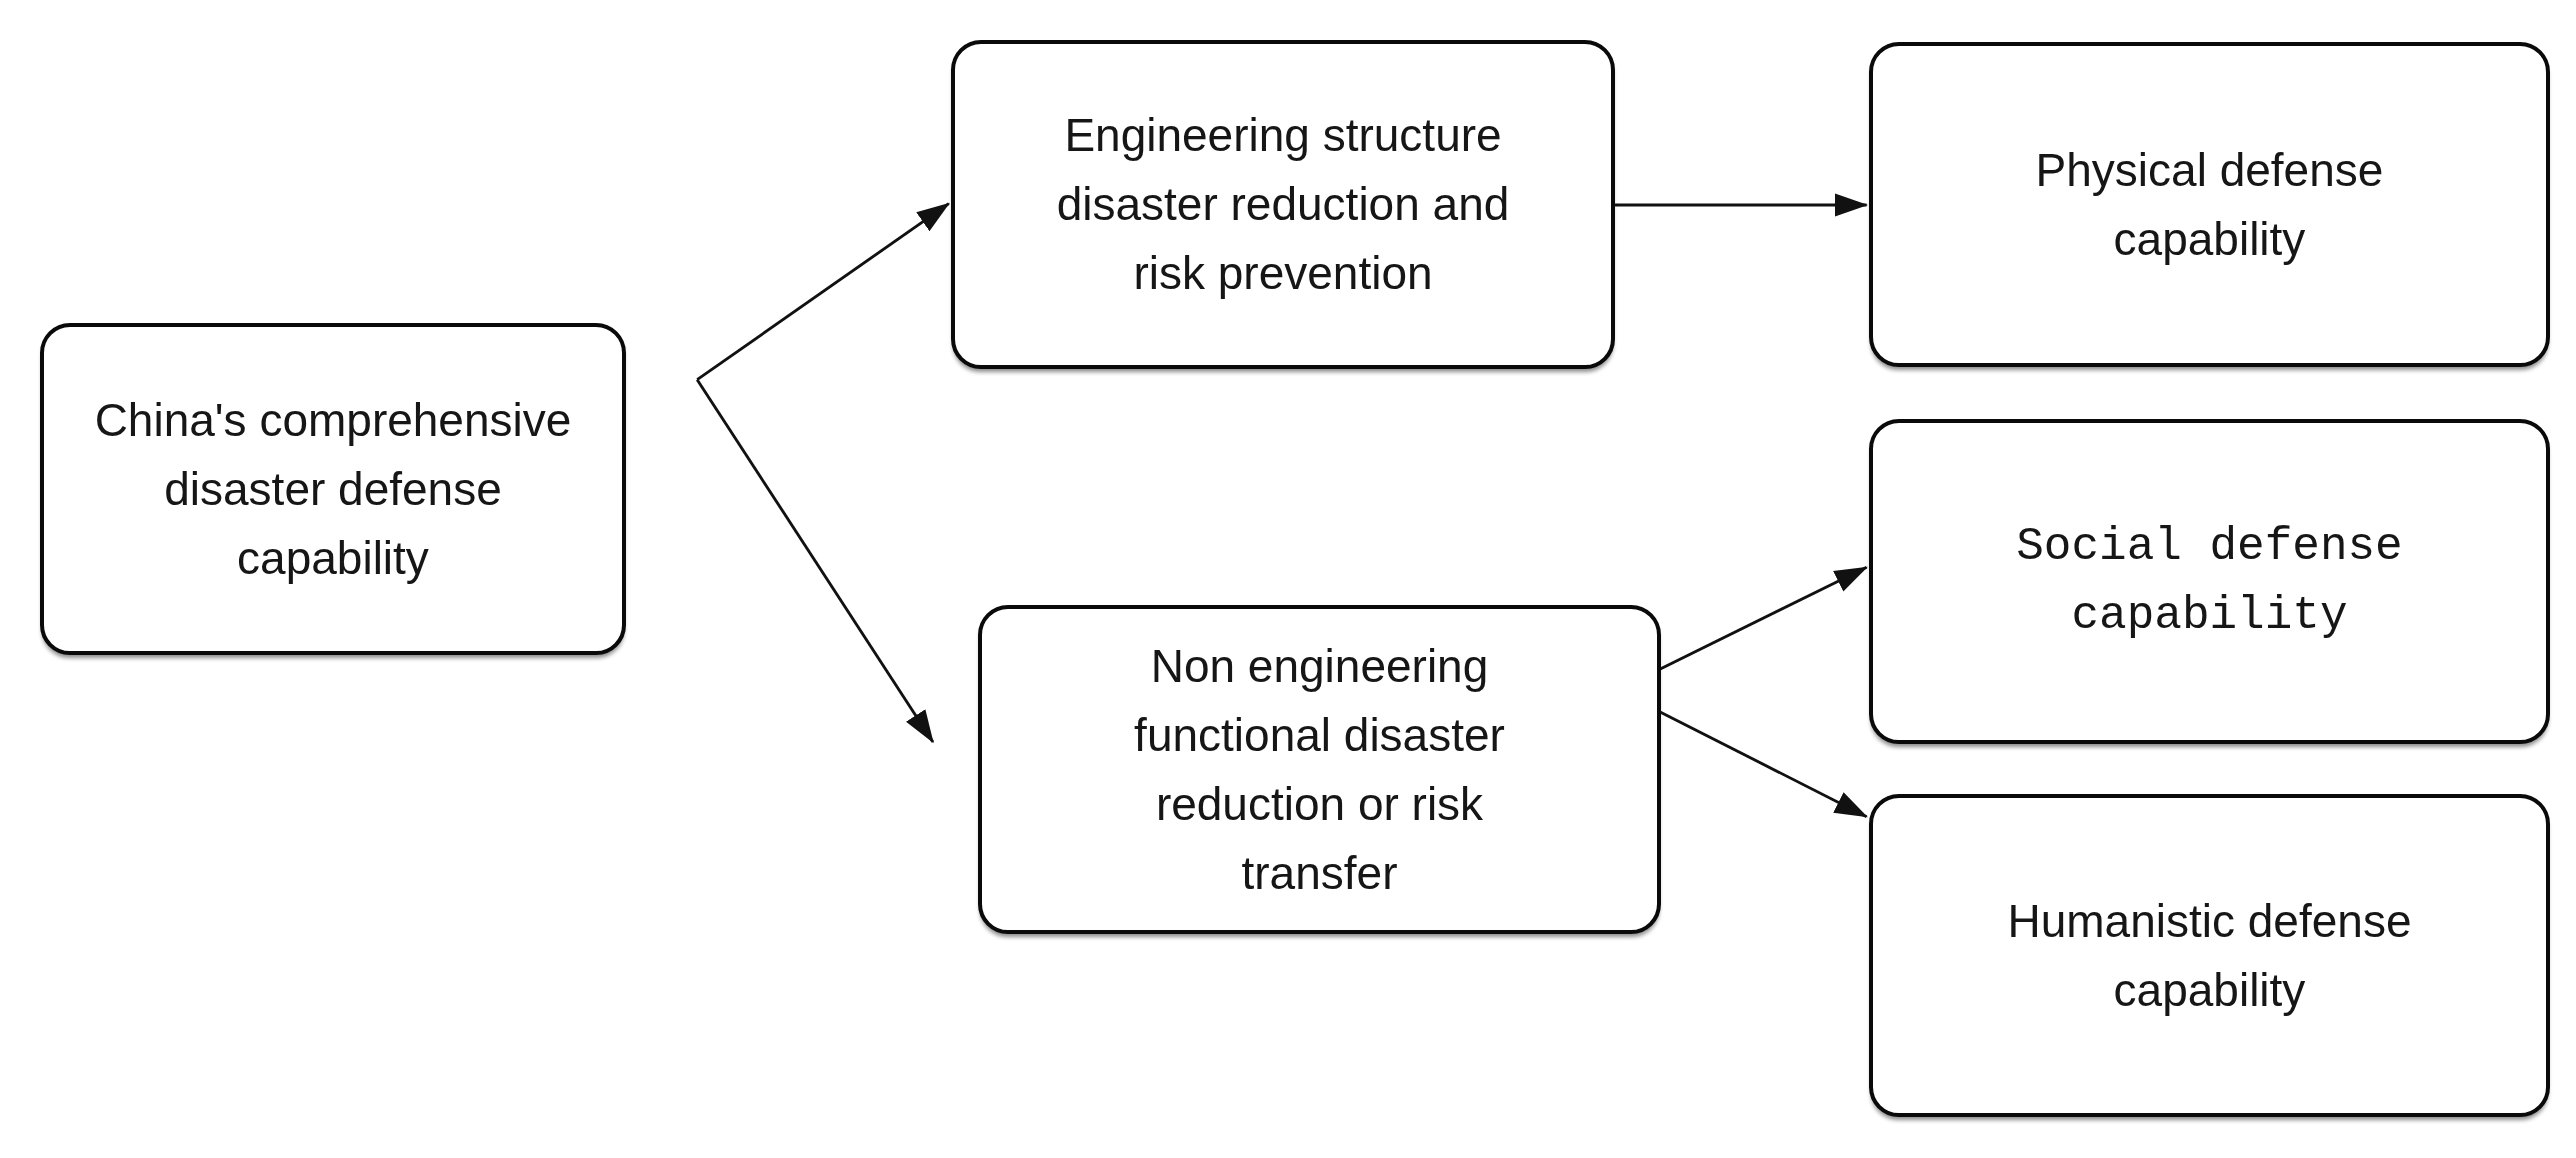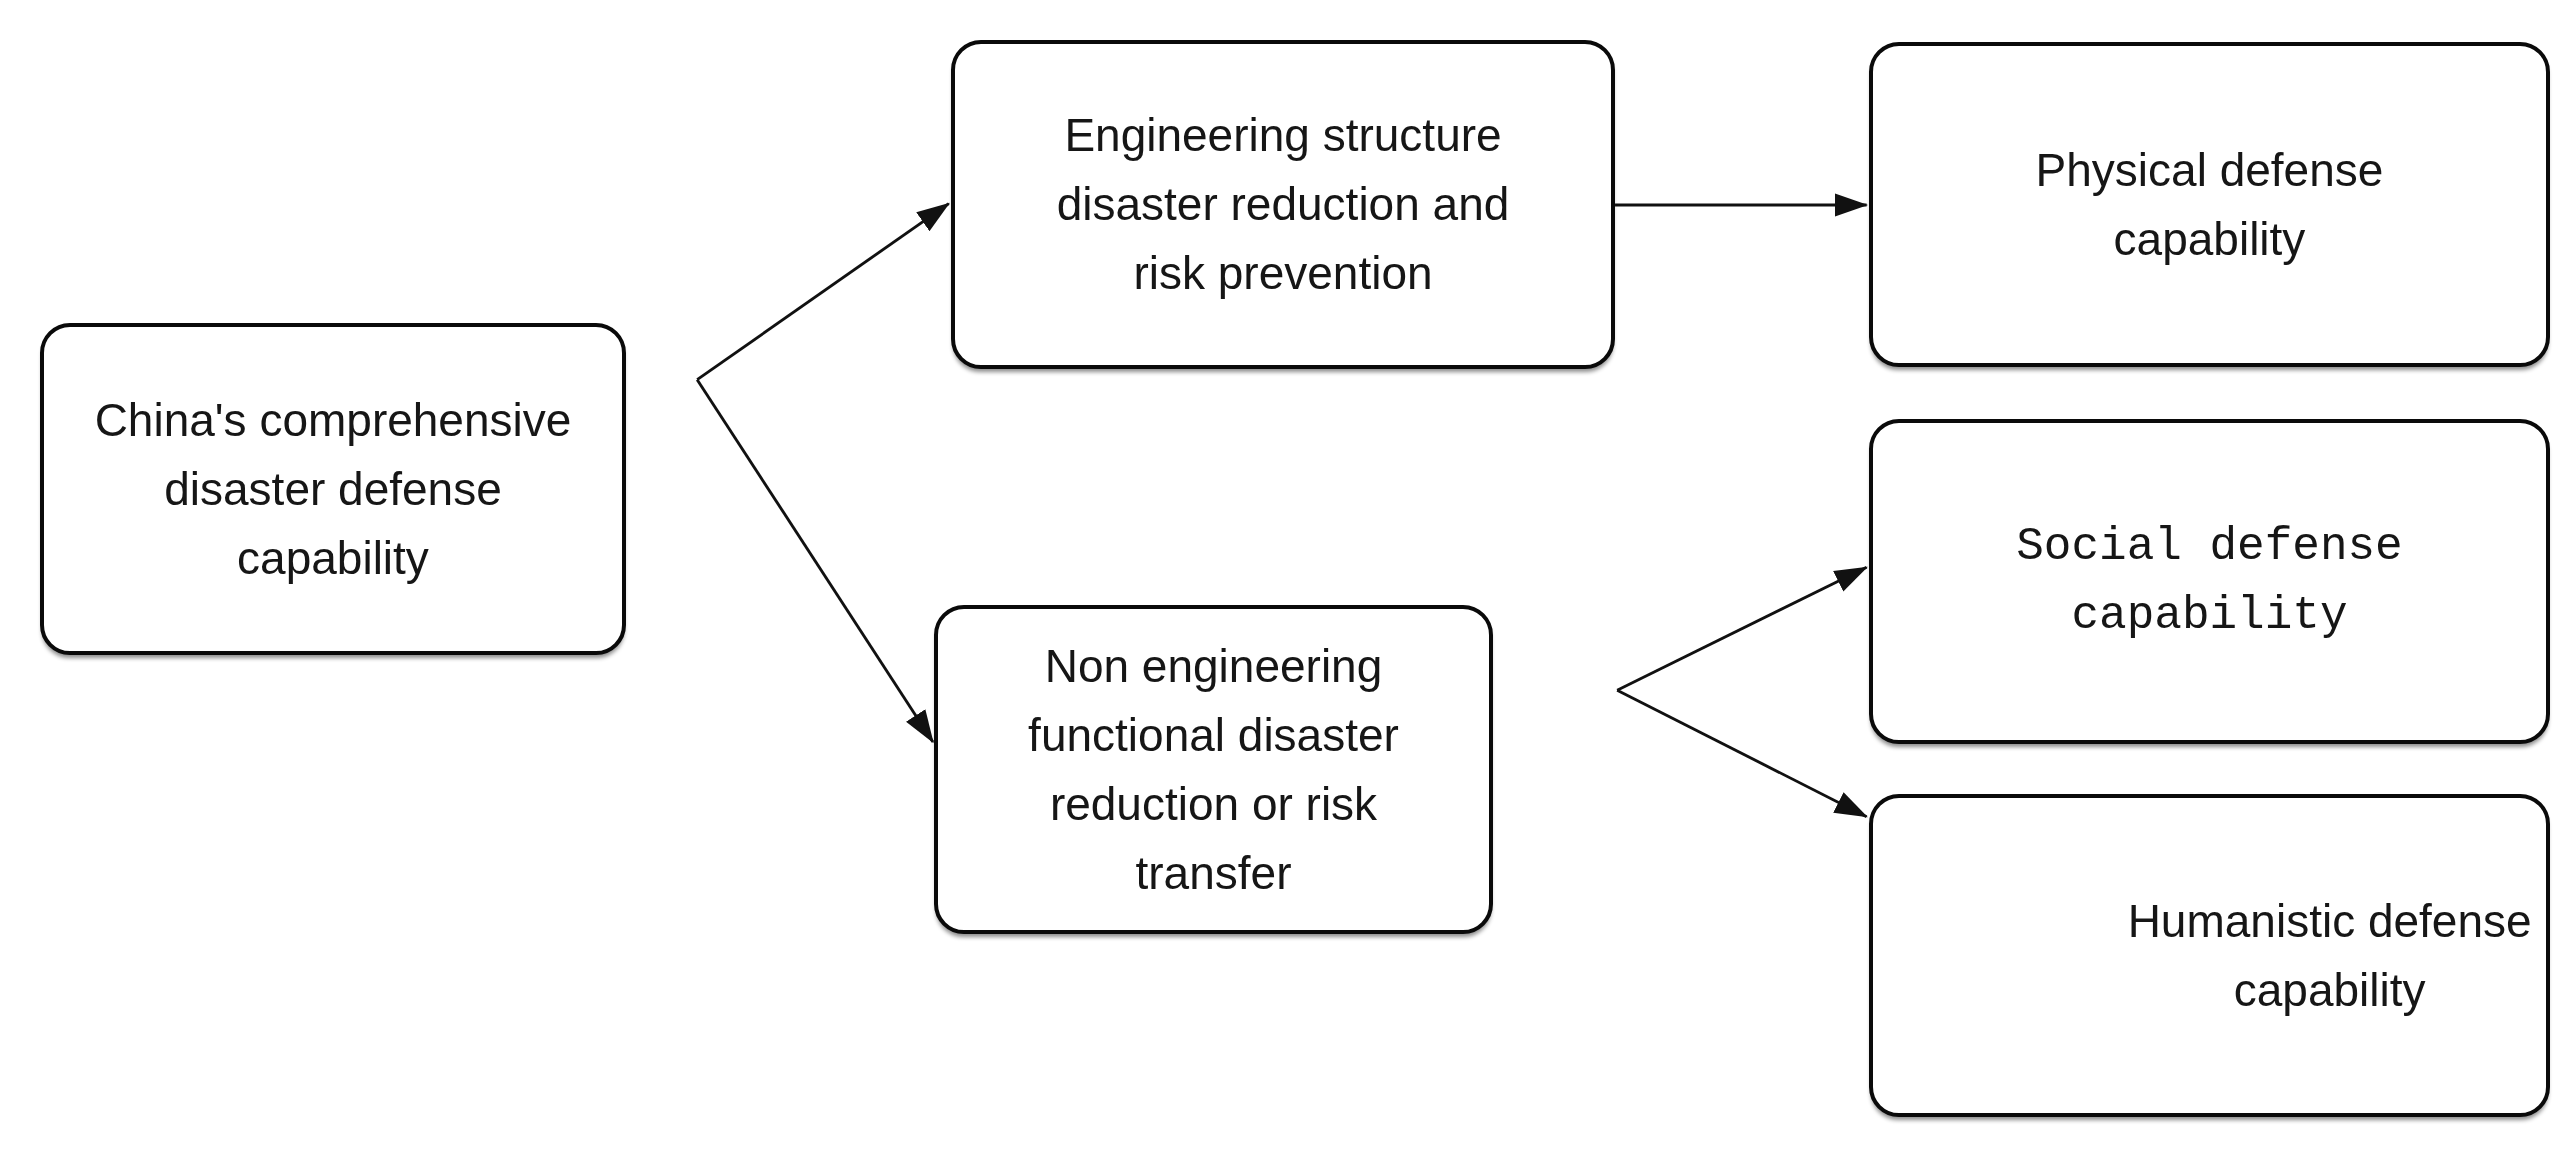--- a/index.html
+++ b/index.html
@@ -41,24 +41,24 @@
   }
   .node .label {
     font-size: 46px;
     line-height: 1.5;
     color: #161616;
     white-space: pre-line;
   }
   
   .node-root          { left: 40px;   top: 323px;  width: 586px; height: 332px; }
   .node-engineering   { left: 951px; top: 40px;   width: 664px; height: 329px; }
-  .node-non-eng       { left: 934px; top: 605px;  width: 559px; height: 329px; }
+  .node-non-eng       { left: 978px; top: 605px;  width: 683px; height: 329px; }
   .node-physical      { left: 1869px; top: 42px;   width: 681px; height: 325px; }
   .node-social        { left: 1869px; top: 419px;  width: 681px; height: 325px; font-family: Liberation Mono, monospace; }
-  .node-humanistic    { left: 1869px; top: 794px; width: 681px; height: 323px; justify-content: flex-end; }
+  .node-humanistic    { left: 1869px; top: 794px; width: 681px; height: 323px; }
 </style>
 </head>
 <body>
 
 <div class="canvas">
 
   <svg class="connectors" viewBox="0 0 3584 1612" xmlns="http://www.w3.org/2000/svg">
     <defs>
       <marker id="arrowhead" markerUnits="userSpaceOnUse" markerWidth="48" markerHeight="36" refX="44" refY="18" orient="auto">
         <path d="M 0 2 L 46 18 L 0 34 z" fill="#111111"></path>

